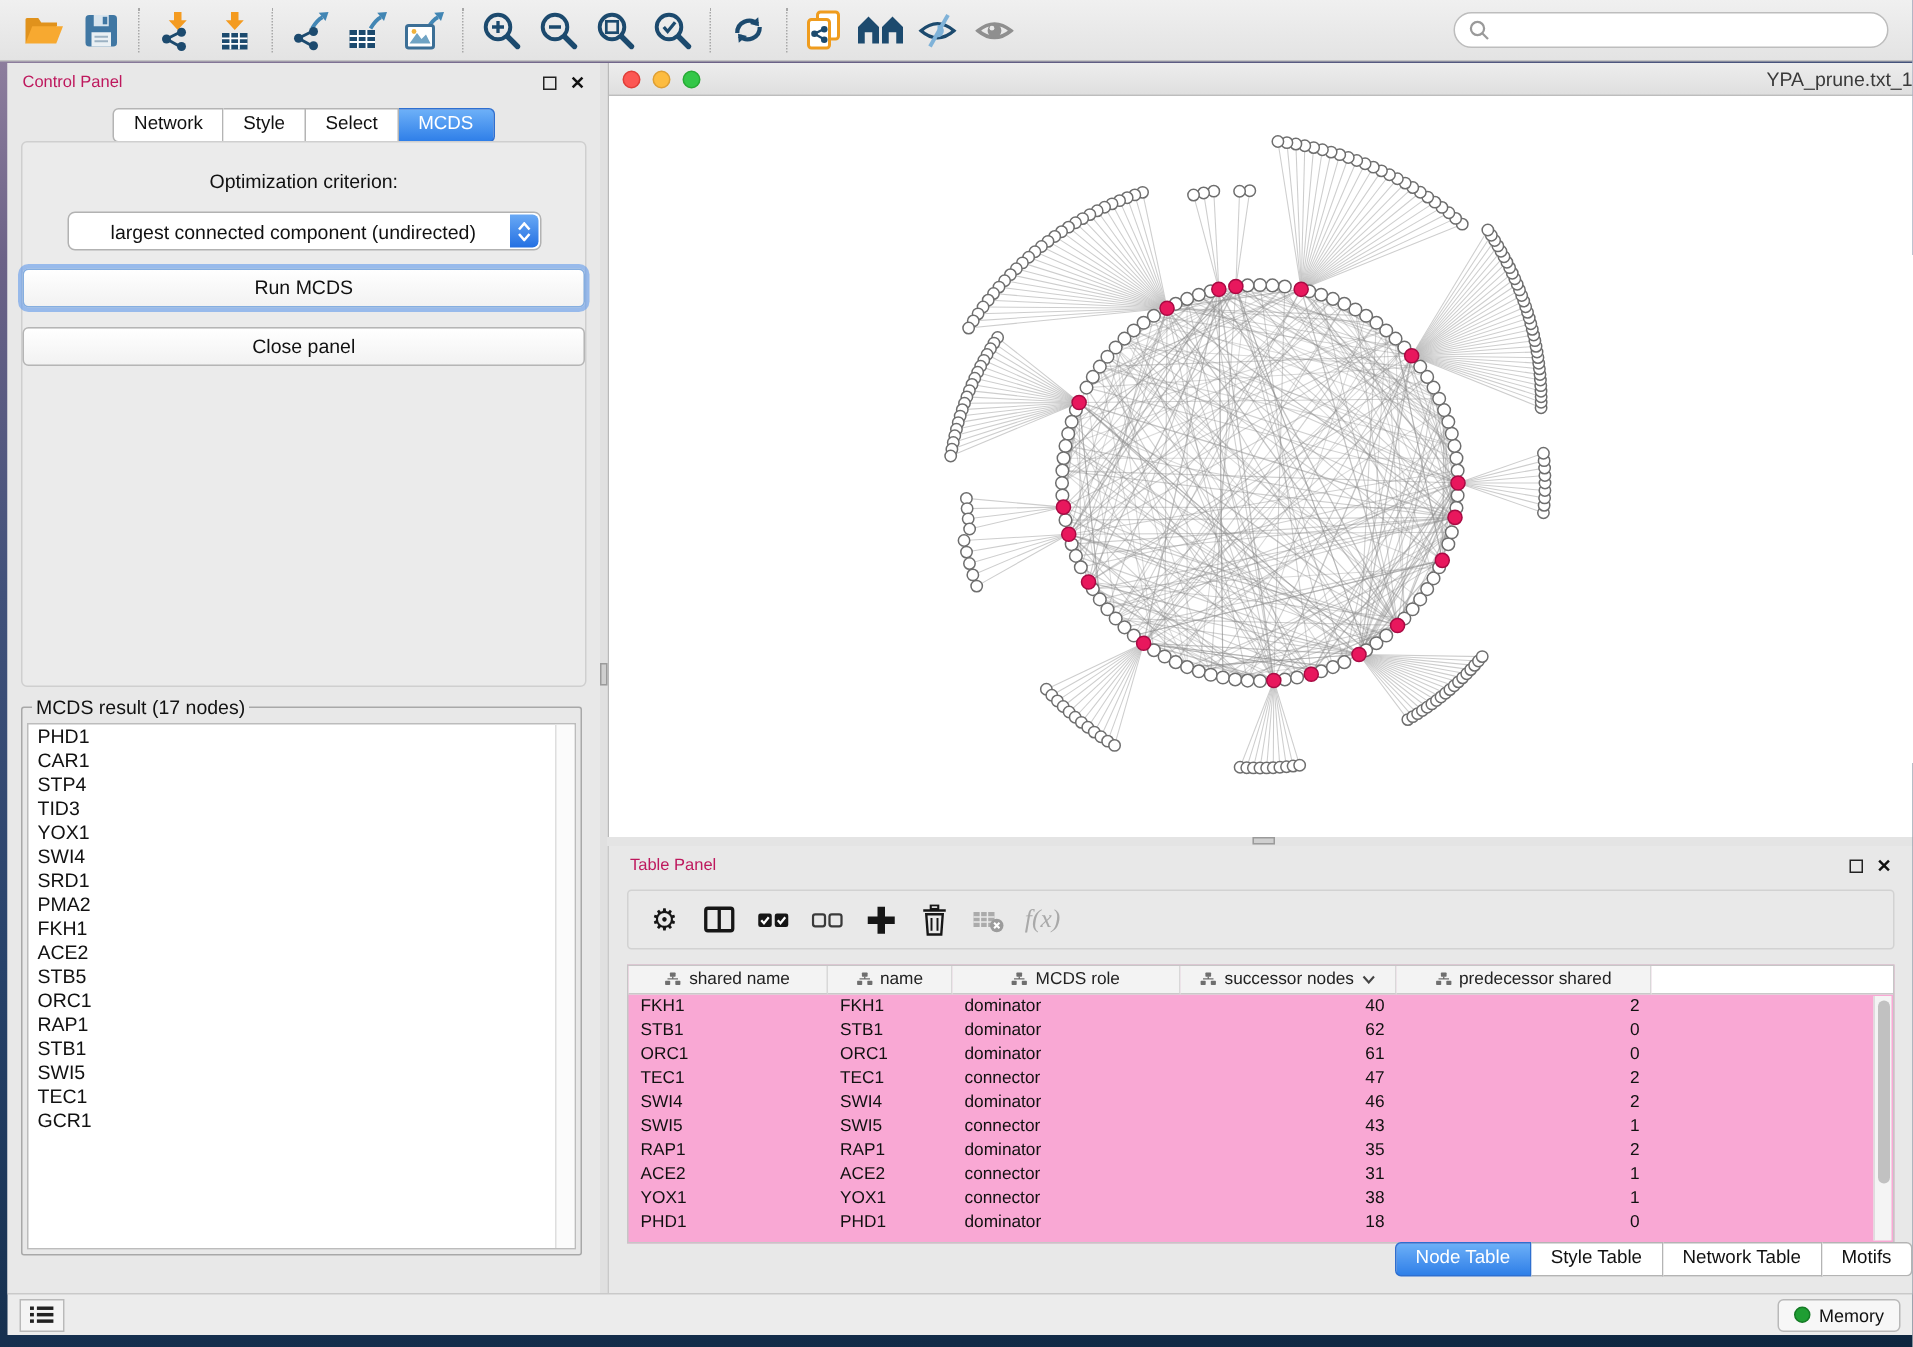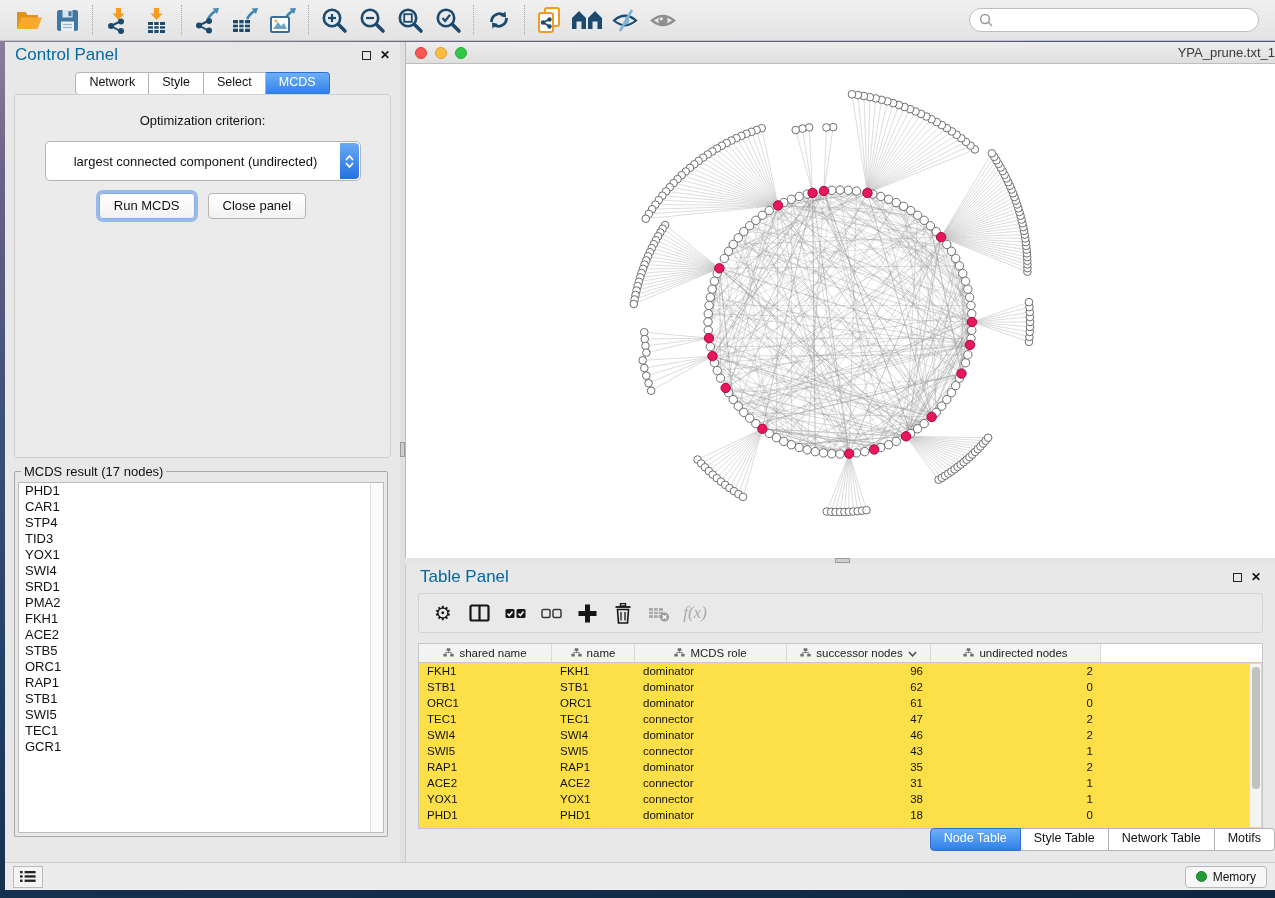--- a/index.html
+++ b/index.html
@@ -26,21 +26,21 @@
     display:flex; align-items:center; padding:0 9px; gap:5px;
   }
   .search-box input { border:none; outline:none; background:transparent; flex:1; font-size:12px; color:#333; font-family:"Liberation Sans",sans-serif; }
 
   
   .main { position:absolute; top:42px; left:5px; right:0; height:820px; background:#e8e8e8; display:flex; }
 
   
   .control-panel { width:395px; height:100%; position:relative; background:#e8e8e8; }
   .panel-header { height:24px; display:flex; align-items:center; padding:2px 10px 0 10px; }
-  .panel-title { font-size:17px; color:#0369a1; }
+  .panel-title { font-size:11px; color:#be185d; }
   .win-btns { margin-left:auto; display:flex; align-items:center; gap:9px; }
   .float-btn { width:9px; height:9px; border:1.5px solid #222; display:inline-block; }
   .close-btn { font-size:12px; font-weight:bold; color:#111; line-height:1; }
 
   .cp-tabs { display:flex; justify-content:center; margin-top:6px; }
   .seg-tab {
     font-size:12.5px; color:#111; background:#fff;
     border:1px solid #b4b4b4; border-left:none;
     padding:3px 13px 4px 13px; line-height:1.1;
   }
@@ -48,32 +48,32 @@
   .seg-tab:last-child { border-radius:0 4px 4px 0; }
   .seg-tab.active { background:linear-gradient(#6db0f8,#2f7fe8); border-color:#2e6fd0; color:#fff; }
 
   .cp-content {
     position:absolute; left:9px; right:9px; top:52px; height:364px;
     background:#ebebeb; border:1px solid #cfcfcf; border-radius:4px;
     text-align:center;
   }
   .opt-label { margin-top:18px; font-size:13px; color:#111; }
   .dropdown {
-    margin:13px auto 0 auto; width:316px; height:40px;
+    margin:13px auto 0 auto; width:316px; height:26px;
     background:#fff; border:1px solid #b2b2b2; border-radius:5px;
     display:flex; align-items:center; position:relative;
   }
   .dropdown .dd-text { flex:1; font-size:13px; color:#111; text-align:center; padding-right:14px; white-space:nowrap; }
   .dd-stepper {
     position:absolute; right:1px; top:1px; bottom:1px; width:19px;
     background:linear-gradient(#69a9f5,#2470e2); border-radius:0 4px 4px 0;
     display:flex; flex-direction:column; align-items:center; justify-content:center; gap:1px;
   }
   .dd-stepper svg { display:block; }
-  .btn-row { margin-top:12px; display:flex; justify-content:center; gap:13px; }
+  .btn-row { margin-top:12px; display:flex; justify-content:center; gap:13px;flex-direction:column; }
   .mac-btn {
     font-size:13px; color:#111; background:linear-gradient(#ffffff,#f2f2f2);
     border:1px solid #b5b5b5; border-radius:4px; padding:4px 14px 5px 14px;
     font-family:"Liberation Sans",sans-serif;
   }
   .mac-btn.focus { box-shadow:0 0 0 3px rgba(107,160,235,.65); border-color:#85aee0; }
 
   .result-fieldset {
     position:absolute; left:9px; right:12px; top:422px; height:373px;
     border:1px solid #a8a8a8; border-radius:2px; margin:0; padding:3px;
@@ -112,21 +112,21 @@
     margin:7px 12px 0 12px; height:40px; background:#e9e9e9;
     border:1px solid #d2d2d2; border-radius:3px;
     display:flex; align-items:center; padding:0 6px;
   }
   .tp-tool { width:36px; height:32px; display:flex; align-items:center; justify-content:center; }
   .gear-glyph { font-size:20px; color:#161616; line-height:1; font-family:"DejaVu Sans",sans-serif; }
   .fx-glyph { font-family:"Liberation Serif",serif; font-style:italic; font-size:17px; color:#a9a9a9; }
 
   .tp-table {
     position:absolute; left:12px; right:12px; top:79px; height:186px;
-    background:#fde047; border:1px solid #c6c6c6;
+    background:#f9a8d4; border:1px solid #c6c6c6;
   }
   .tbl-header { display:flex; height:19px; }
   .th-cell {
     background:#f3f3f3; border-right:1px solid #d8d8d8; border-bottom:1px solid #c9c9c9;
     display:flex; align-items:center; justify-content:center; gap:5px;
     font-size:11.5px; color:#222; flex:0 0 auto; overflow:hidden;
   }
   .th-fill { flex:1; background:#fff; border-bottom:1px solid #c9c9c9; }
   .tbl-row { display:flex; height:16px; }
   .td-cell { font-size:11.5px; color:#111; line-height:16px; flex:0 0 auto; padding:0 8px; white-space:nowrap; overflow:hidden; }
@@ -1280,30 +1280,30 @@
               </div>
               <div class="th-cell" style="width: 170px;">
                 <svg width="11" height="10" viewBox="0 0 11 10">
                   <g fill="#6f6f6f">
                     <rect x="3.6" y="0.3" width="3.8" height="2.8" rx="0.5"></rect>
                     <path d="M5.5 3 v1.6 M2 4.6 h7" stroke="#6f6f6f" stroke-width="0.9" fill="none"></path>
                     <rect x="0.4" y="5.8" width="3.4" height="2.8" rx="0.5"></rect>
                     <rect x="7.2" y="5.8" width="3.4" height="2.8" rx="0.5"></rect>
                   </g>
                 </svg>
-                <span>undirected nodes</span>
+                <span>predecessor shared</span>
               </div>
               <div class="th-fill"></div>
             </div>
           <div id="tbl-body">
               <div class="tbl-row">
                 <div class="td-cell" style="width: 133px;">FKH1</div>
                 <div class="td-cell" style="width: 83px;">FKH1</div>
                 <div class="td-cell" style="width: 152px;">dominator</div>
-                <div class="td-cell num" style="width: 144px;">96</div>
+                <div class="td-cell num" style="width: 144px;">40</div>
                 <div class="td-cell num" style="width: 170px;">2</div>
               </div>
               <div class="tbl-row">
                 <div class="td-cell" style="width: 133px;">STB1</div>
                 <div class="td-cell" style="width: 83px;">STB1</div>
                 <div class="td-cell" style="width: 152px;">dominator</div>
                 <div class="td-cell num" style="width: 144px;">62</div>
                 <div class="td-cell num" style="width: 170px;">0</div>
               </div>
               <div class="tbl-row">

